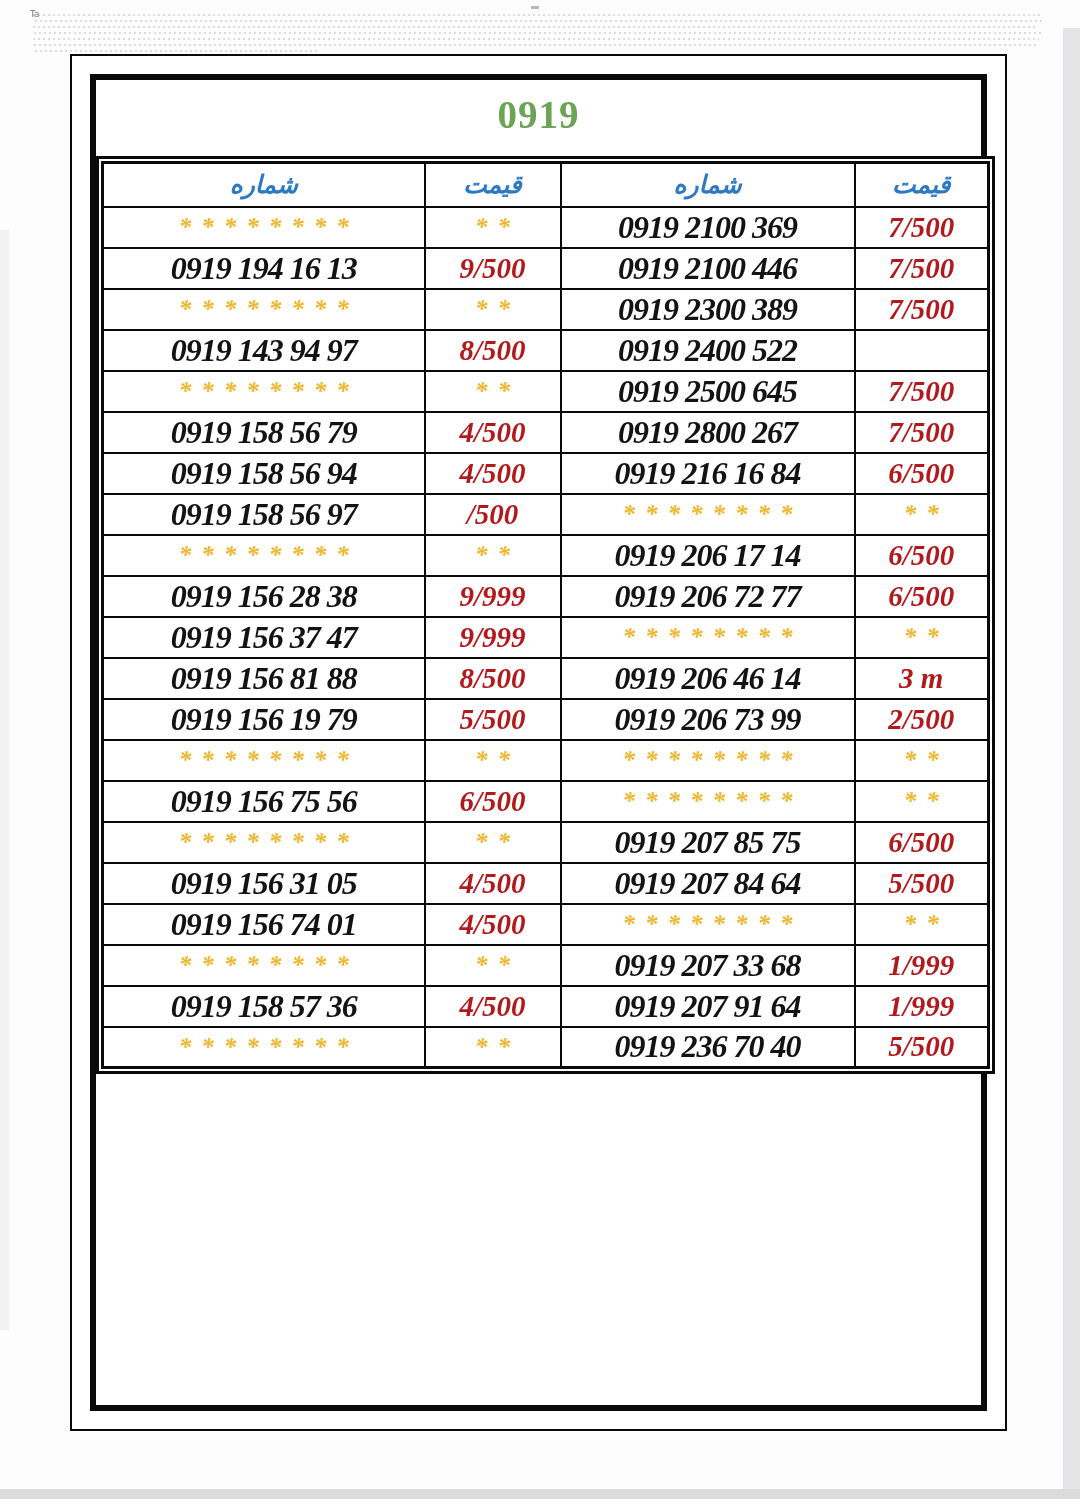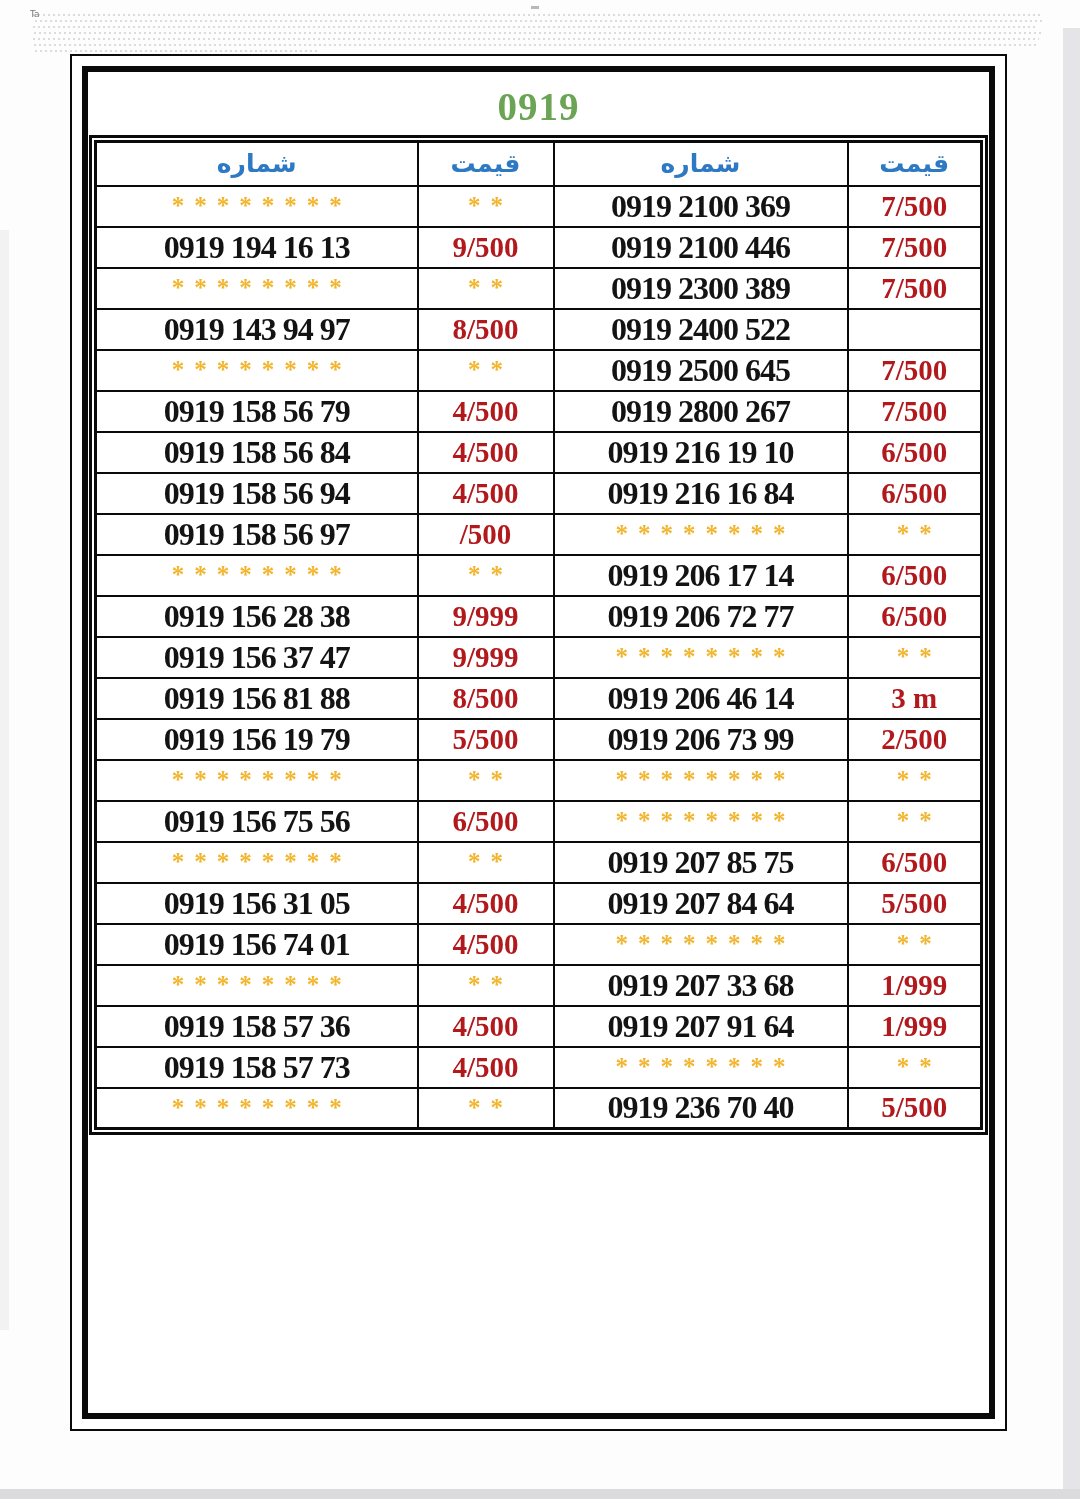--- a/index.html
+++ b/index.html
@@ -36,41 +36,42 @@
   .edge-right{position:absolute;right:0;top:28px;width:17px;height:1462px;background:#e5e5e7;}
   .edge-bottom{position:absolute;left:0;bottom:0;width:100%;height:10px;background:#dbdbdd;}
   .edge-left{position:absolute;left:0;top:230px;width:9px;height:1100px;background:#f2f2f3;}
 
   
   .page{
     position:absolute;left:70px;top:54px;
     width:937px;height:1377px;
     background:#fff;
     border:2px solid var(--border-black);
-    padding:10px;
+    padding:18px;
   }
   .page-inner{
     width:100%;height:100%;
     border:6px solid var(--border-black);
     text-align:center;
   }
   .page-title{
     margin-top:10px;
     height:50px;line-height:50px;
     font-size:39px;font-weight:bold;
     color:var(--title-green);
     letter-spacing:1px;
   }
   
   .table-frame{
     display:inline-block;
     border:3px solid var(--border-black);
     padding:2px;
     background:#fff;
-    margin-top:3px;
+    margin-top:16px;
+    font-style:italic;
   }
   table{
     border-collapse:collapse;
     border:3px solid var(--border-black);
     table-layout:fixed;
     width:886px;
   }
   col.c1{width:322px;}
   col.c2{width:136px;}
   col.c3{width:294px;}
@@ -178,26 +179,20 @@
               <td class="num">0919 2500 645</td>
               <td class="price">7/500</td>
             </tr>
             <tr>
               <td class="num">0919 158 56 79</td>
               <td class="price">4/500</td>
               <td class="num">0919 2800 267</td>
               <td class="price">7/500</td>
             </tr>
             <tr>
-              <td class="num">0919 158 56 84</td>
-              <td class="price">4/500</td>
-              <td class="num">0919 216 19 10</td>
-              <td class="price">6/500</td>
-            </tr>
-            <tr>
               <td class="num">0919 158 56 94</td>
               <td class="price">4/500</td>
               <td class="num">0919 216 16 84</td>
               <td class="price">6/500</td>
             </tr>
             <tr>
               <td class="num">0919 158 56 97</td>
               <td class="price">/500</td>
               <td class="stars">********</td>
               <td class="stars">**</td>
@@ -266,26 +261,20 @@
               <td class="stars">********</td>
               <td class="stars">**</td>
               <td class="num">0919 207 33 68</td>
               <td class="price">1/999</td>
             </tr>
             <tr>
               <td class="num">0919 158 57 36</td>
               <td class="price">4/500</td>
               <td class="num">0919 207 91 64</td>
               <td class="price">1/999</td>
-            </tr>
-            <tr>
-              <td class="num">0919 158 57 73</td>
-              <td class="price">4/500</td>
-              <td class="stars">********</td>
-              <td class="stars">**</td>
             </tr>
             <tr>
               <td class="stars">********</td>
               <td class="stars">**</td>
               <td class="num">0919 236 70 40</td>
               <td class="price">5/500</td>
             </tr>
           </tbody>
       </table>
     </div>

